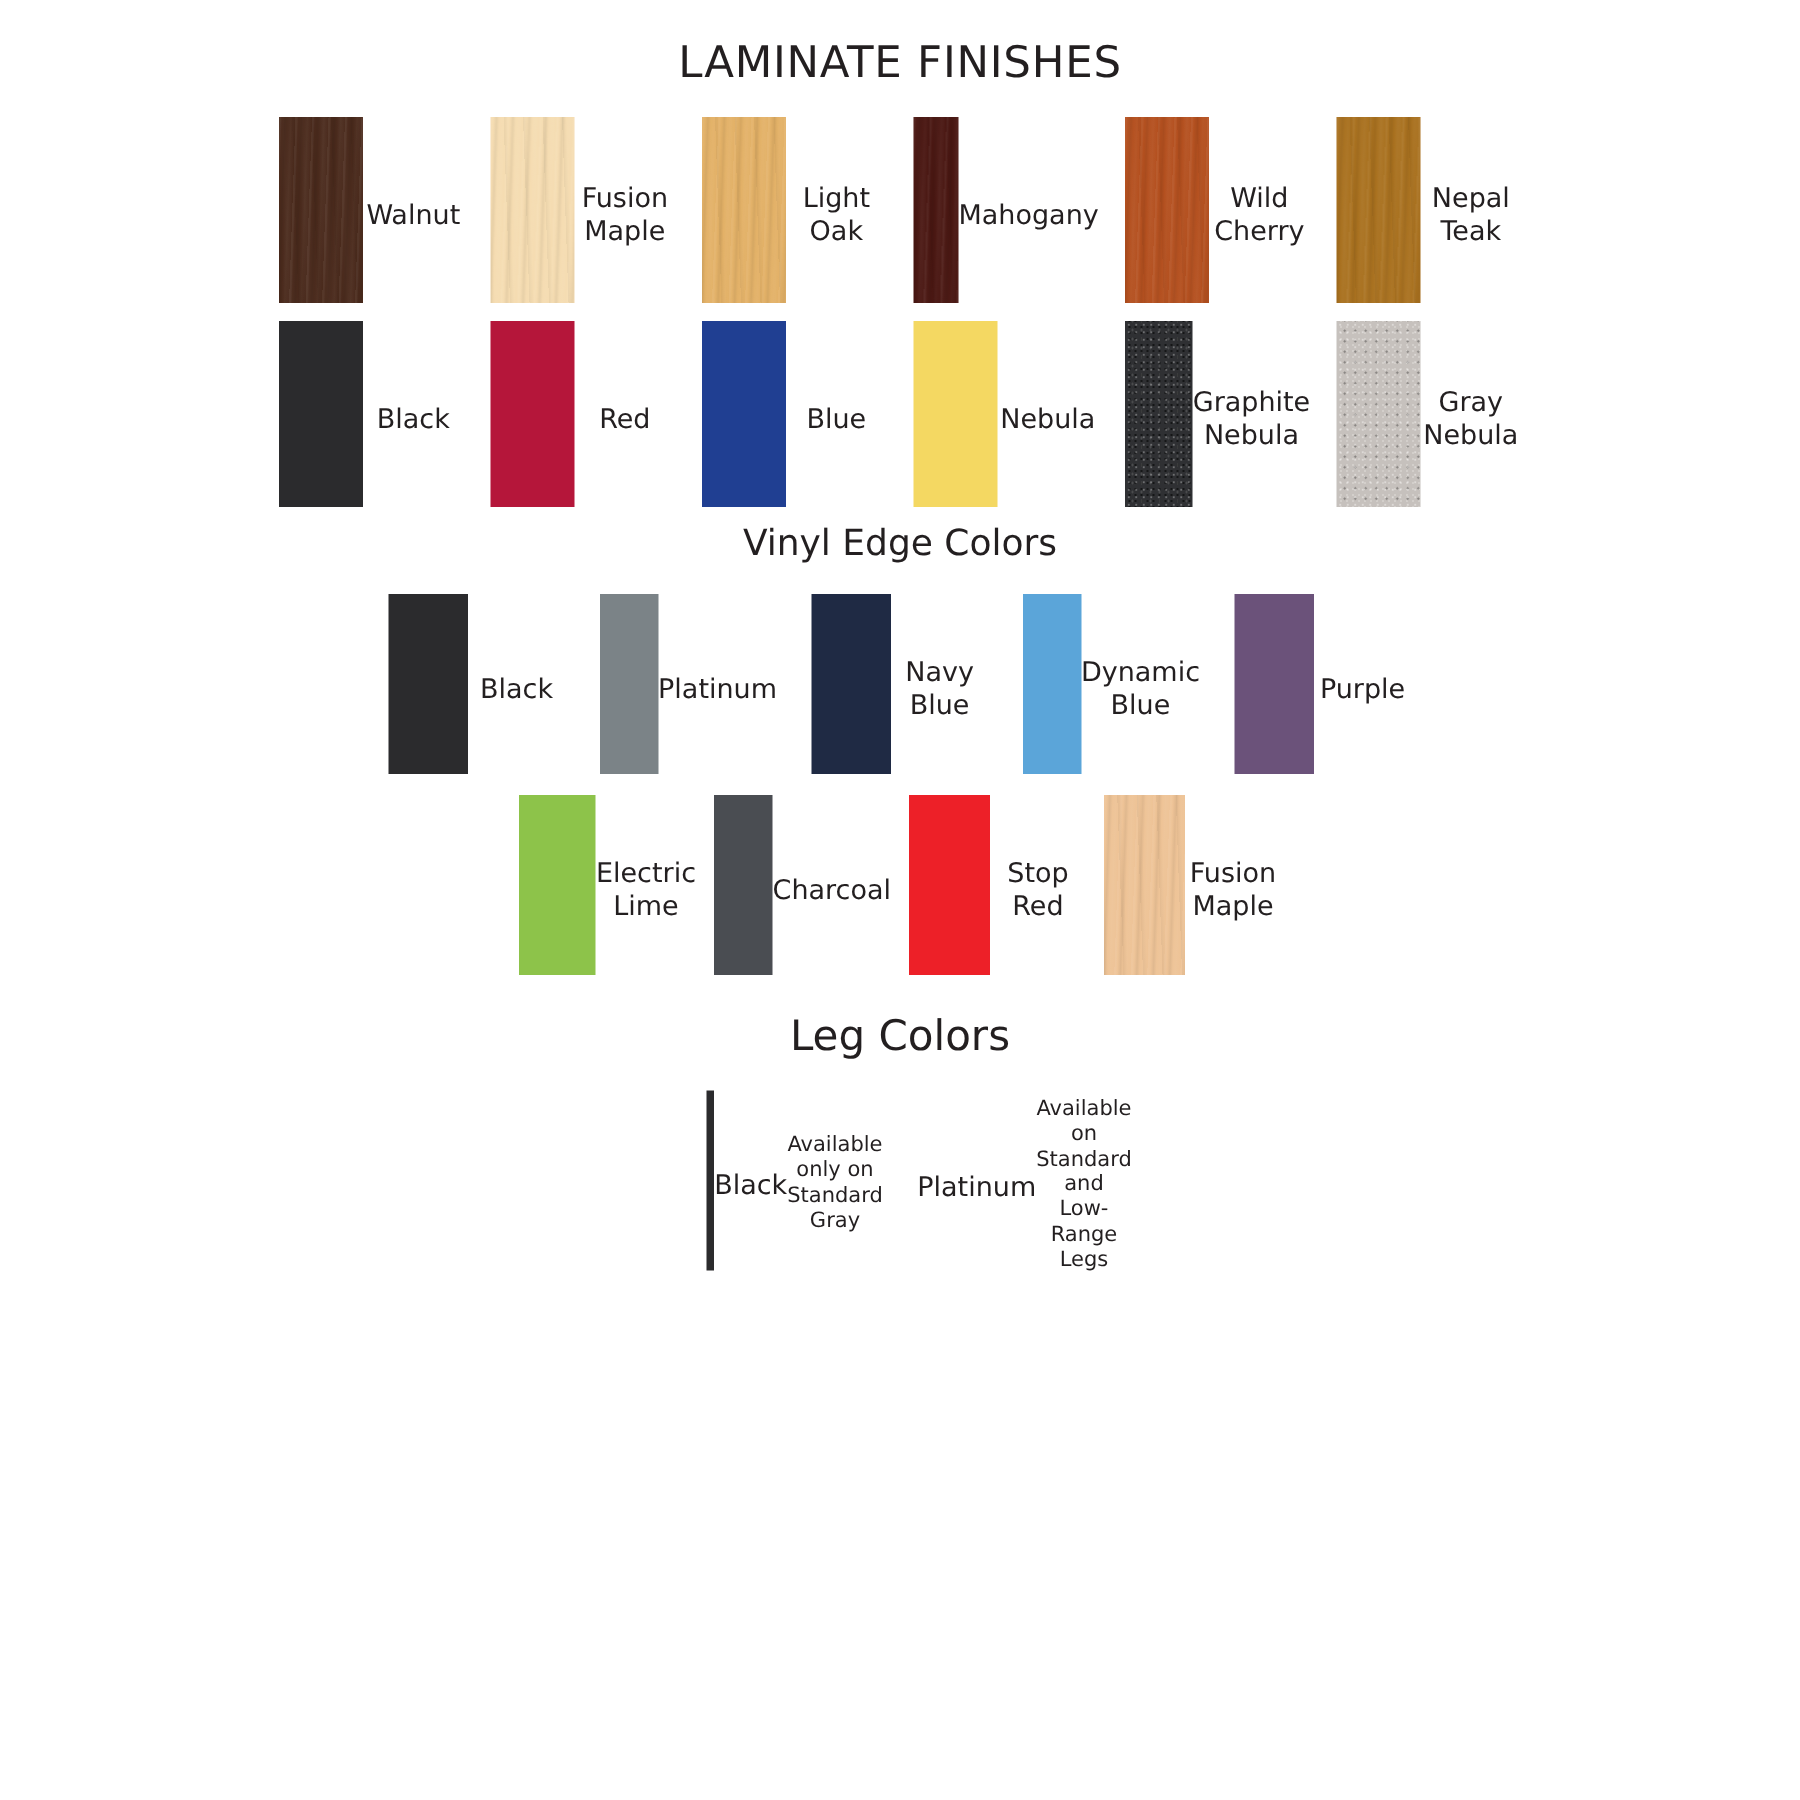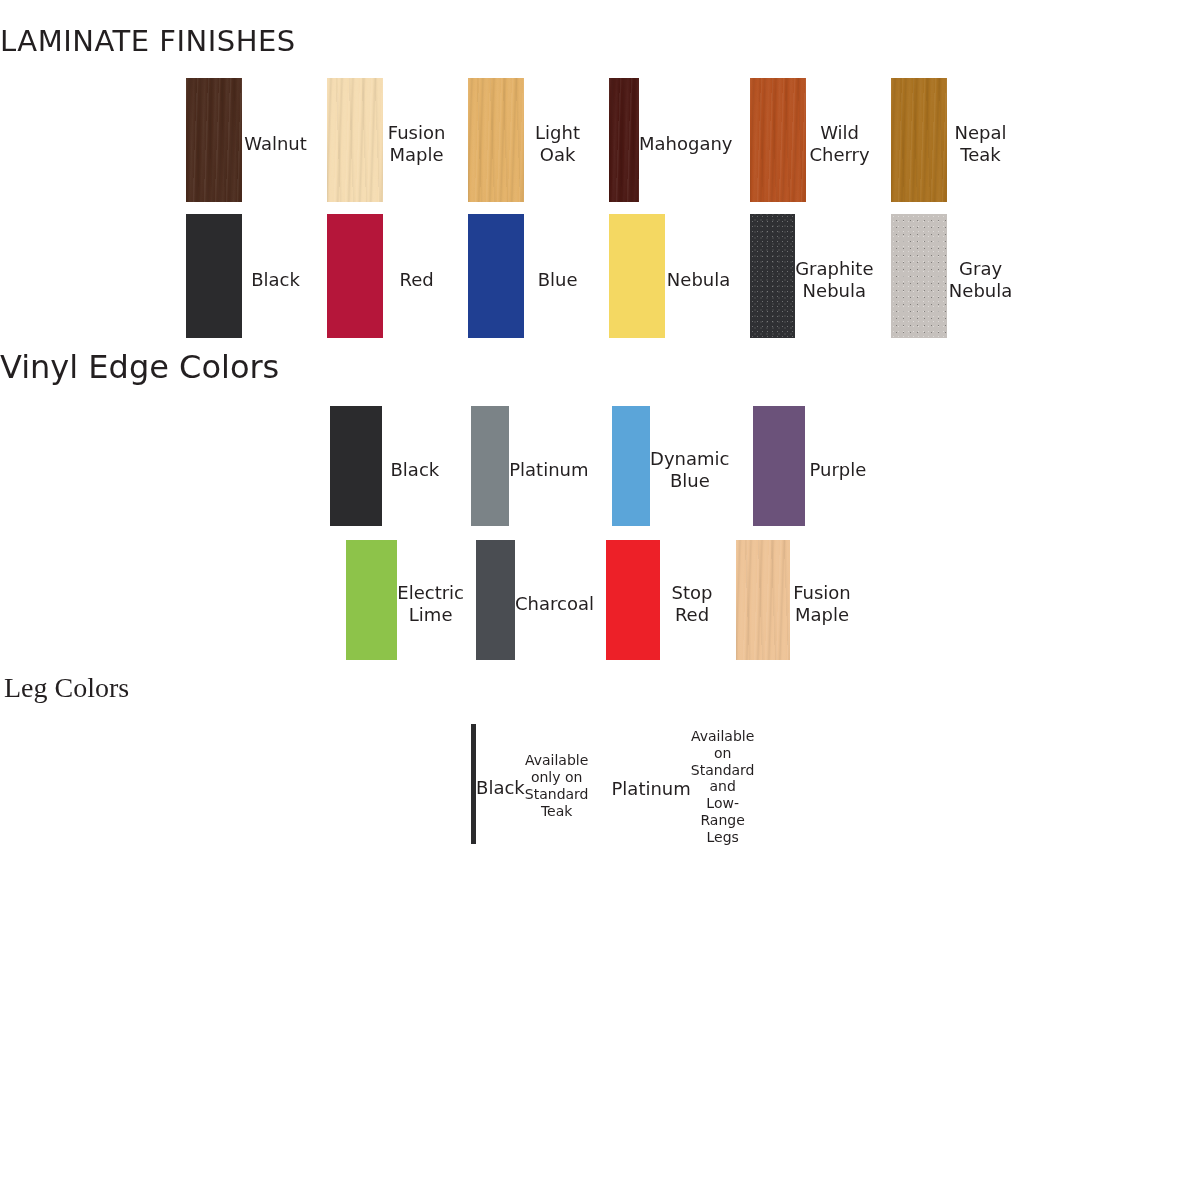--- a/index.html
+++ b/index.html
@@ -16,40 +16,39 @@
     overflow: hidden;
   }
   .page {
     width: 1200px;
     height: 1200px;
     position: relative;
   }
 
   
   .section-title {
-    text-align: left;
+    text-align: center;
     font-weight: 400;
     color: #231f20;
   }
   #laminate-title {
     font-size: 29px;
     letter-spacing: 0.5px;
     padding-top: 24px;
     margin: 0;
   }
   #vinyl-title {
-    font-size: 32px;
+    font-size: 24px;
     margin: 0;
     padding-top: 10px;
   }
   #leg-title {
     font-size: 28px;
-    margin: 4px;
+    margin: 16px;
     padding-top: 8px;
-    font-family: Liberation Serif, serif;
   }
 
   
   .row {
     display: flex;
     justify-content: center;
     align-items: flex-start;
   }
   .cell {
     display: flex;
@@ -217,20 +216,24 @@
   <div class="row" id="vinyl-row-1">
       <div class="cell">
         <div class="swatch tex-flat" style="background: rgb(43, 43, 45);"></div>
         <div class="label">Black</div>
       </div>
       <div class="cell">
         <div class="swatch tex-flat" style="background: rgb(123, 131, 135);"></div>
         <div class="label">Platinum</div>
       </div>
       <div class="cell">
+        <div class="swatch tex-flat" style="background: rgb(31, 42, 68);"></div>
+        <div class="label">Navy Blue</div>
+      </div>
+      <div class="cell">
         <div class="swatch tex-flat" style="background: rgb(91, 165, 217);"></div>
         <div class="label">Dynamic Blue</div>
       </div>
       <div class="cell">
         <div class="swatch tex-flat" style="background: rgb(107, 82, 122);"></div>
         <div class="label">Purple</div>
       </div>
     </div>
   <div class="row" id="vinyl-row-2">
       <div class="cell">
@@ -251,21 +254,21 @@
       </div>
     </div>
 
   <h2 class="section-title" id="leg-title">Leg Colors</h2>
 
   <div class="row" id="leg-row-1">
       <div class="cell">
         <div class="swatch tex-flat" style="background: rgb(43, 43, 45);"></div>
         <div class="label">Black</div>
         <div class="sublabel">Available only on
-Standard Teak</div>
+Standard Gray</div>
       </div>
       <div class="cell">
         <div class="swatch tex-flat" style="background: rgb(123, 131, 135);"></div>
         <div class="label">Platinum</div>
         <div class="sublabel">Available on
 Standard and
 Low-Range Legs</div>
       </div>
     </div>
 

